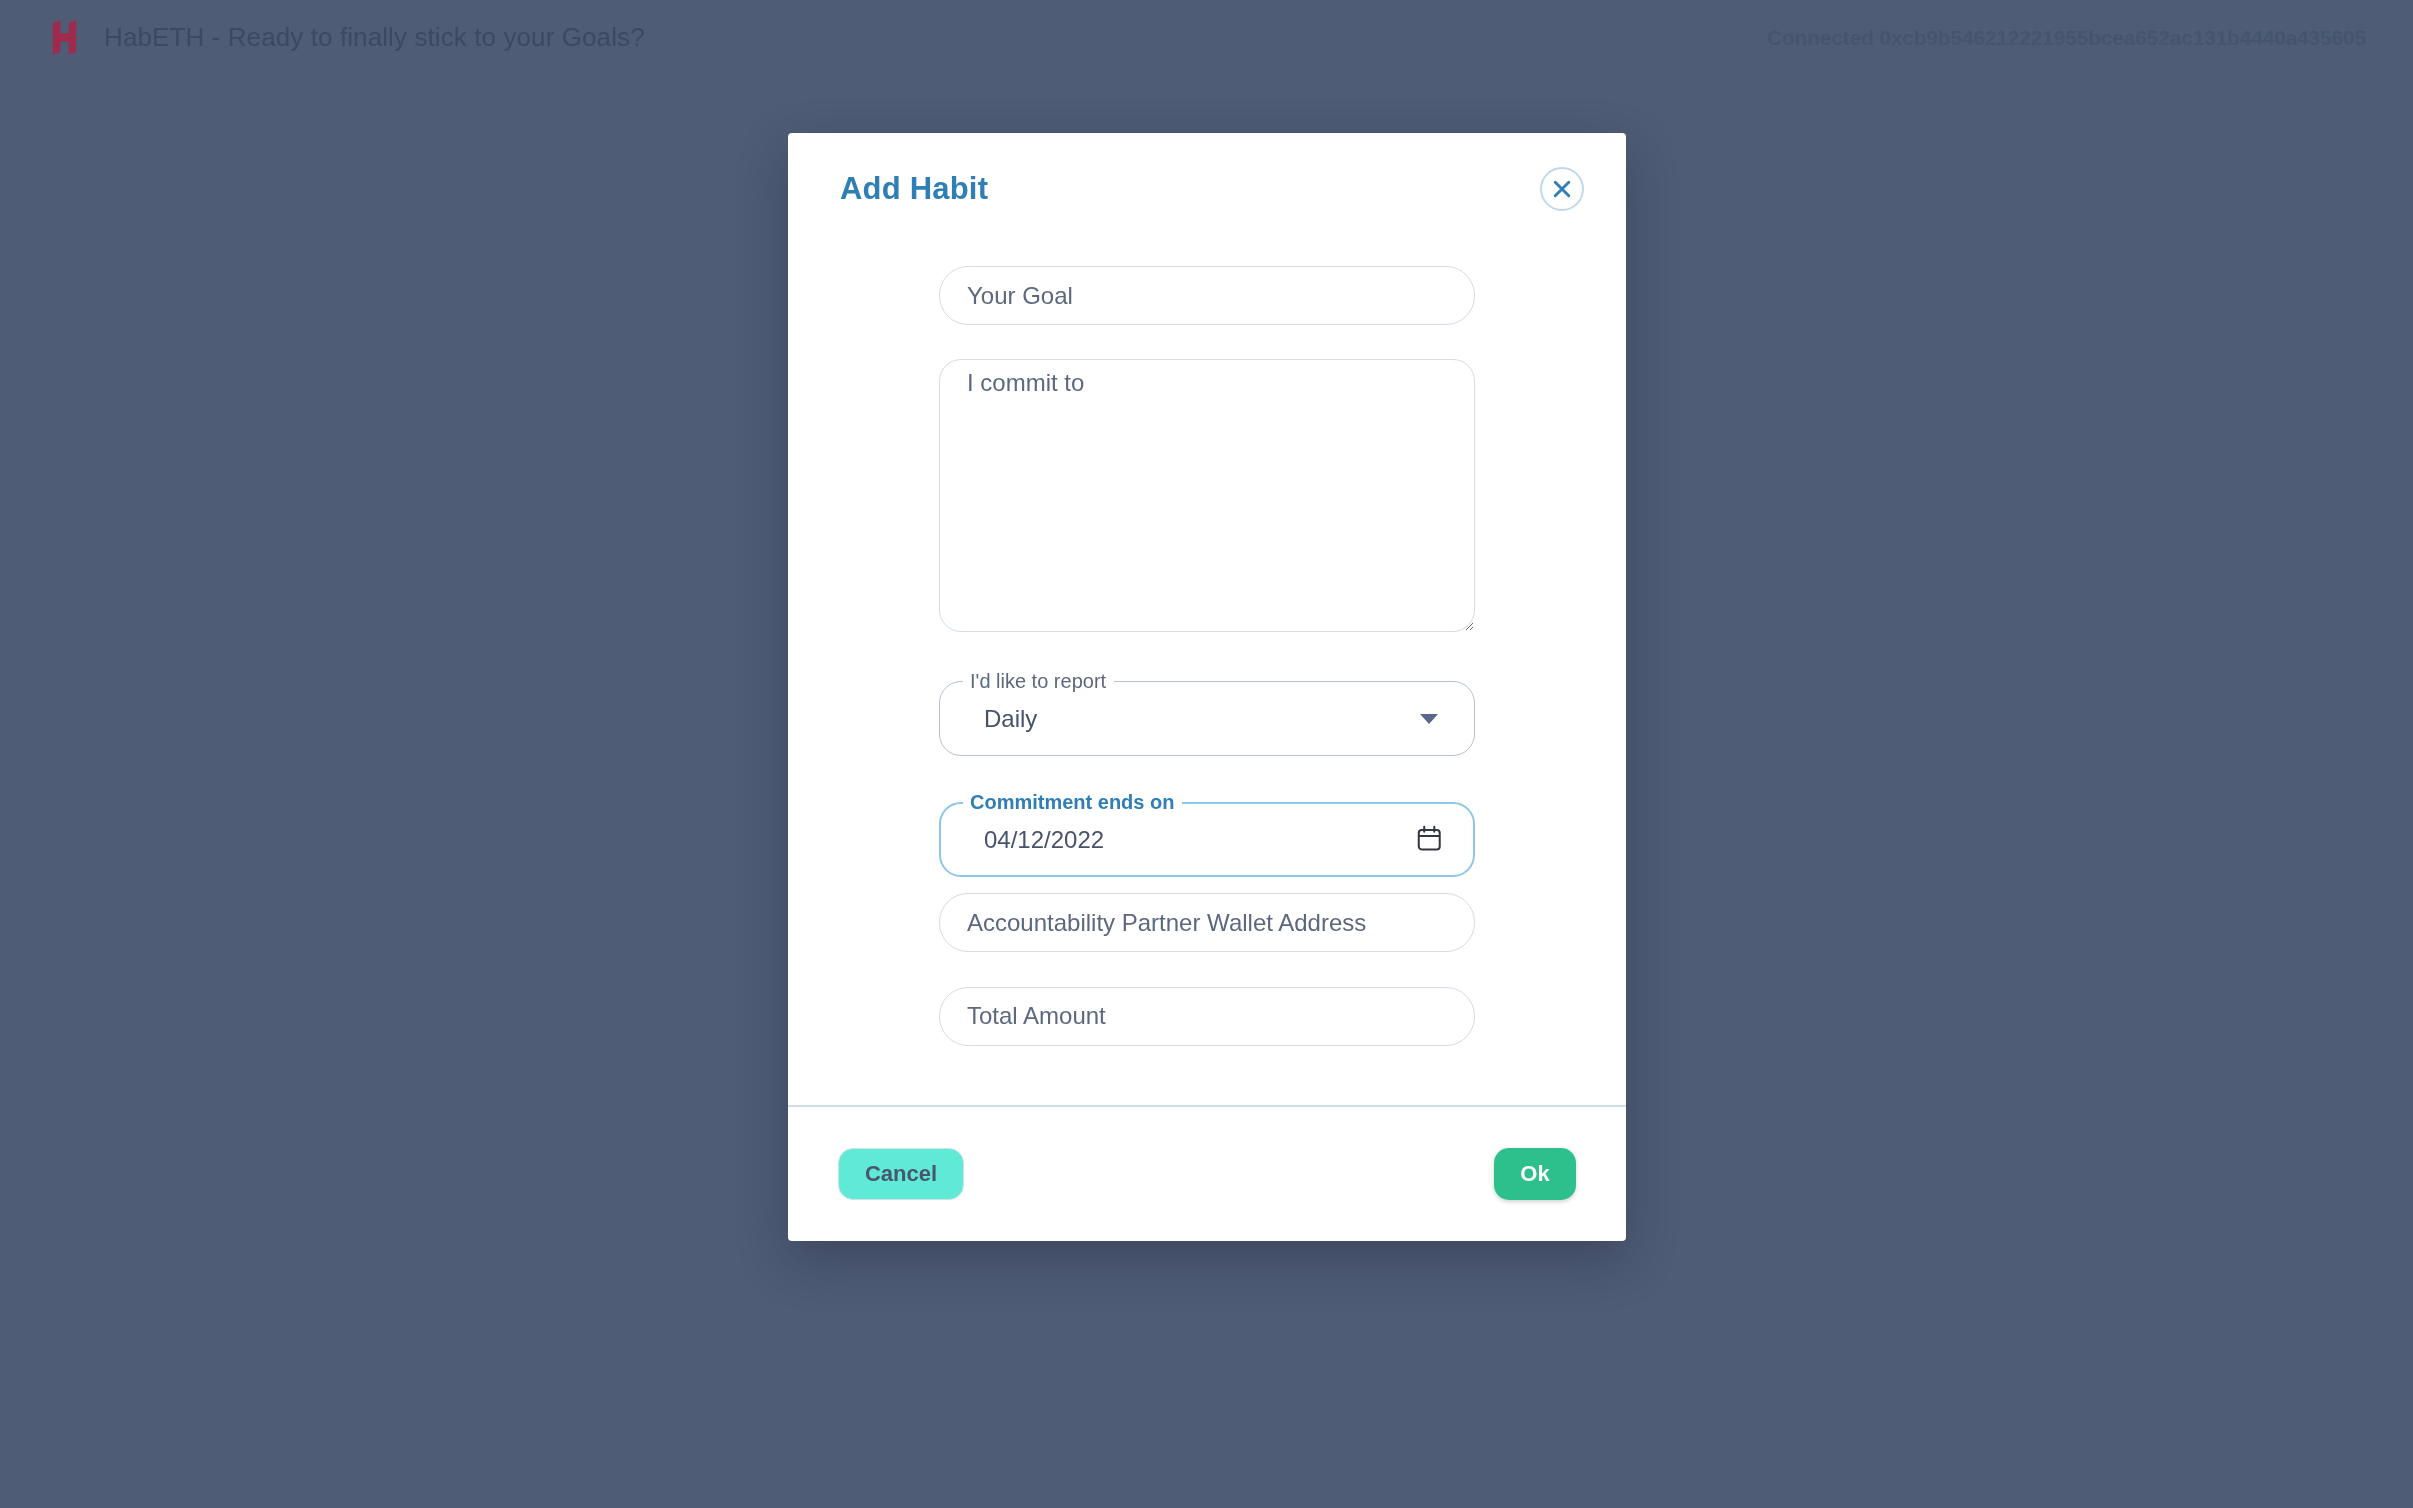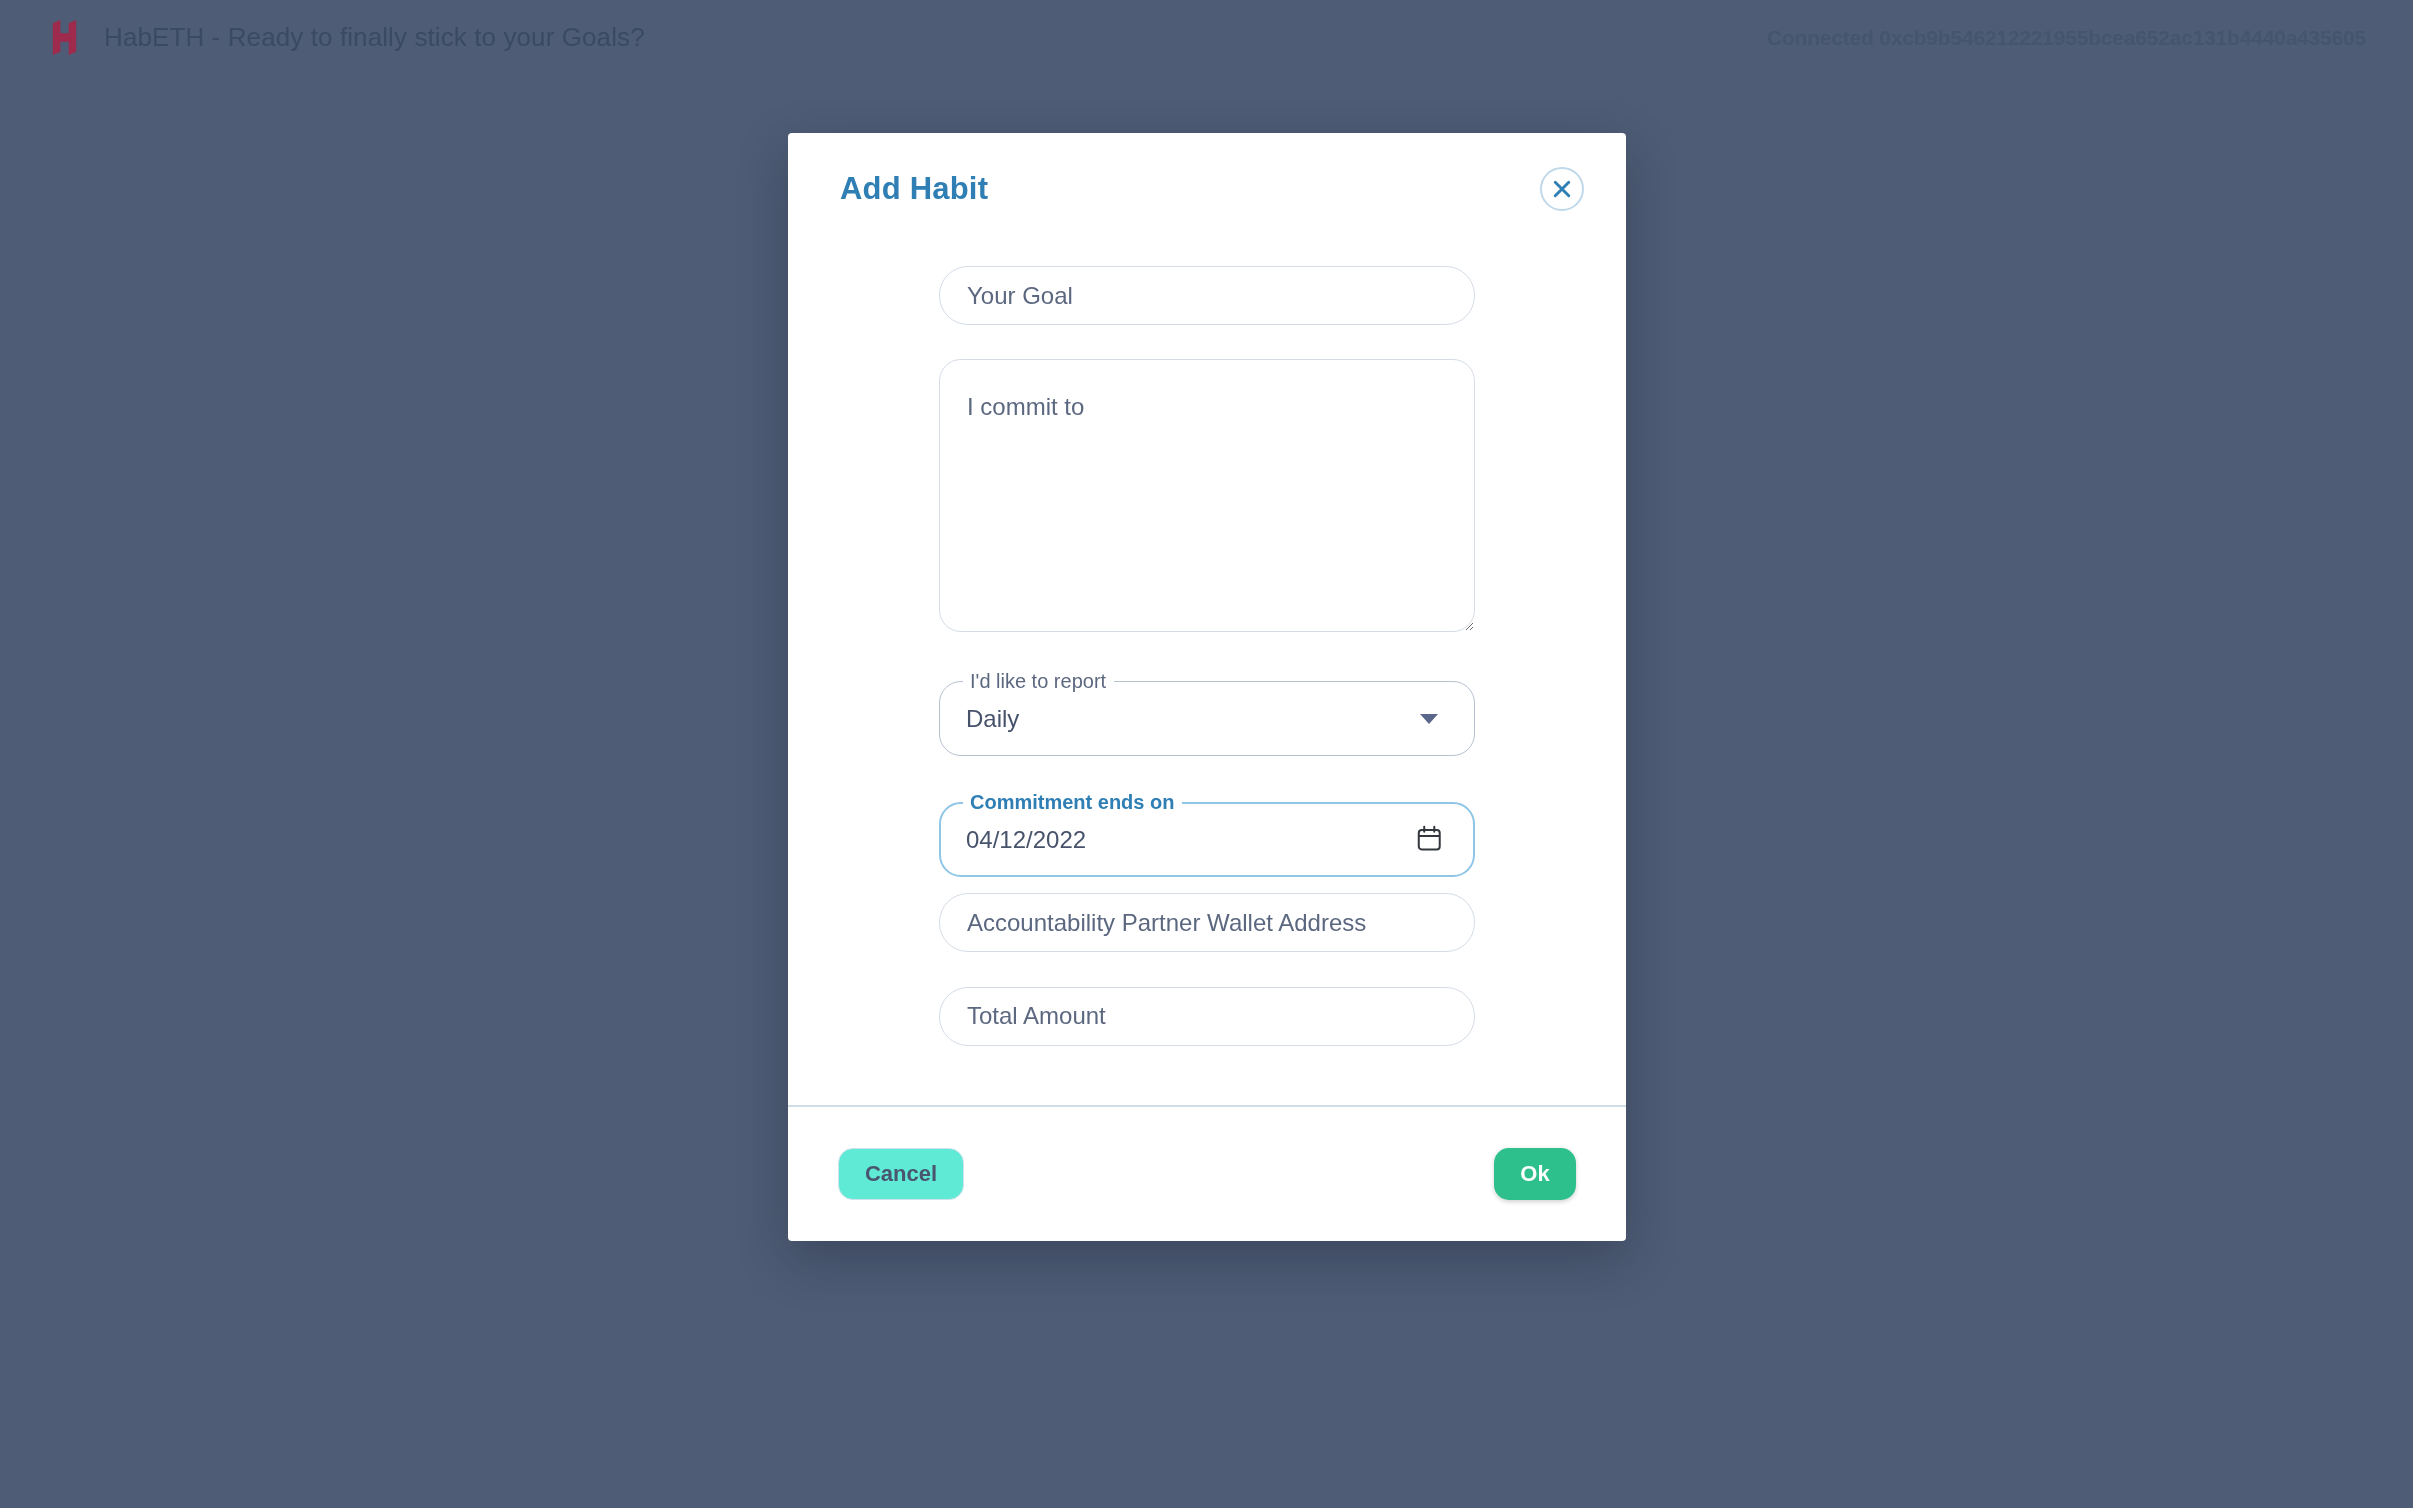--- a/index.html
+++ b/index.html
@@ -135,21 +135,21 @@
     outline: none;
   }
   .text-input::placeholder { color: #5c6880; opacity: 1; }
 
   .textarea-input {
     width: 100%;
     height: 273px;
     border: 1.7px solid #d5dce6;
     border-radius: 22px;
     background: #ffffff;
-    padding: 32px 27px;
+    padding: 8px 27px;
     font-family: "Liberation Sans", sans-serif;
     font-size: 24px;
     color: #47526b;
     outline: none;
     resize: vertical;
     line-height: 1.25;
   }
   .textarea-input::placeholder { color: #5c6880; opacity: 1; }
 
   
@@ -177,21 +177,21 @@
     padding: 0 7.5px;
     font-size: 20px;
     color: #5c6880;
     line-height: 22px;
     white-space: nowrap;
   }
   .outlined-legend.focused { color: #2f7fb5; font-weight: bold; }
 
   .outlined-value {
     position: absolute;
-    left: 27px;
+    left: 45px;
     top: 50%;
     transform: translateY(-50%);
     font-size: 24px;
     color: #47526b;
   }
 
   .select-caret {
     position: absolute;
     right: 37px;
     top: 50%;

